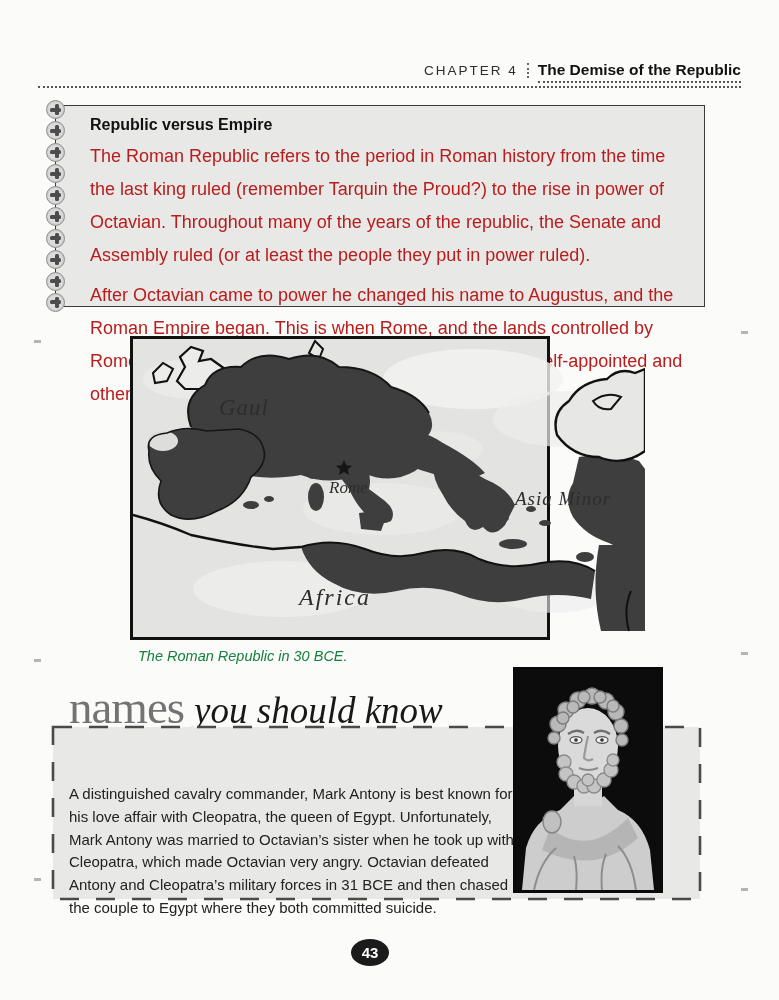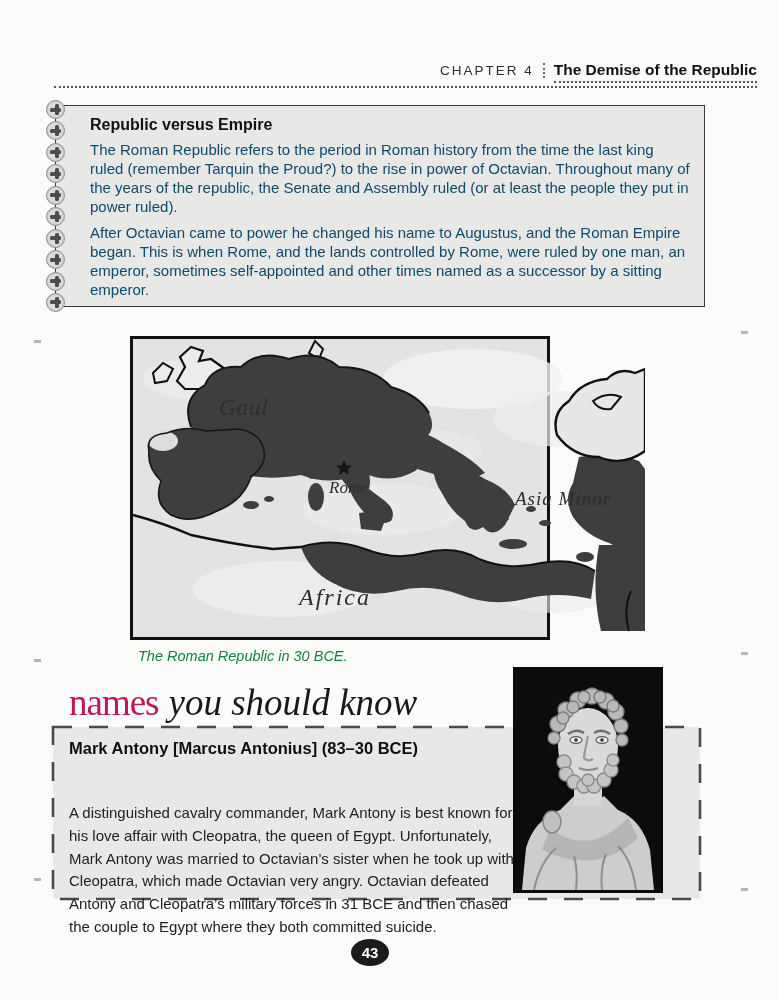--- a/index.html
+++ b/index.html
@@ -1,50 +1,50 @@
 <!DOCTYPE html>
 <html><head>
 <meta charset="utf-8">
 <style>
   * { margin:0; padding:0; box-sizing:border-box; }
   html,body { width:779px; height:1000px; }
   body { background:#fbfbf9; font-family:"Liberation Sans", sans-serif; color:#1c1c1c; position:relative; overflow:hidden; }
 
   
-  .hdr { position:absolute; left:54px; top:60px; width:703px; height:28px;
+  .hdr { position:absolute; left:38px; top:60px; width:703px; height:28px;
          border-bottom:2px dotted #555; display:flex; align-items:baseline; justify-content:flex-end; }
   .hdr-chapter { font-size:13.5px; letter-spacing:2px; color:#2e2e2e; font-weight:400; }
   .hdr-div { display:inline-block; width:0; height:15px; border-left:2px dotted #666; margin:0 9px; transform:translateY(3px); }
   .hdr-title { font-size:15.5px; font-weight:bold; color:#111; border-bottom:2px dotted #555; padding-bottom:2px; }
 
   
   .box1 { position:absolute; left:55px; top:105px; width:650px; height:202px;
           background:#e8e8e7; border:1.5px solid #3a3a3a; }
   .medallions { position:absolute; left:-10px; top:-6px; width:22px; height:212px;
                 display:flex; flex-direction:column; justify-content:space-between; }
   .med { width:19px; height:19px; border-radius:50%; background:#dcdcdc; border:1px solid #8f8f8f;
          box-shadow:inset 0 0 2px #aaa; position:relative; }
   .med i { position:absolute; background:#4c4c4c; border-radius:1.5px; }
   .med i.v { left:7.5px; top:3px; width:4px; height:11px; }
   .med i.h { left:3px; top:6.5px; width:11px; height:4px; }
   .box1-content { padding:10px 18px 0 34px; }
   .box1-content h3 { font-size:16px; font-weight:bold; color:#111; margin-bottom:6px; }
-  .box1-content p { font-size:15px; line-height:19px; color:#0c4a6e; width:600px; margin-bottom:7px; }
+  .box1-content p { font-size:18px; line-height:33px; color:#b91c1c; width:600px; margin-bottom:7px; }
 
   
   .mapfig { position:absolute; left:130px; top:336px; width:420px; height:304px;
             border:3px solid #101010; background:#e3e3e2; }
   .mapfig svg { display:block; }
   .map-label { font-family:"Liberation Serif", serif; fill:#2d2d2d; }
   .caption { position:absolute; left:138px; top:648px; font-style:italic; font-size:14.5px; color:#15803d; }
 
   
   .names-title { position:absolute; left:55px; top:684px; width:452px; height:46px;
                  border-bottom:2px solid #2c2c2c; display:flex; align-items:baseline; padding-left:14px; }
-  .names-main { font-family:"Liberation Serif", serif; font-size:37px; letter-spacing:-1px; color:#be185d; line-height:1; }
+  .names-main { font-family:"Liberation Serif", serif; font-size:47px; letter-spacing:-1px; color:#737373; line-height:1; }
   .names-ital { font-family:"Liberation Serif", serif; font-style:italic; font-size:37px; color:#181818; margin-left:10px; line-height:1; }
 
   
   .box2 { position:absolute; left:53px; top:727px; width:647px; height:172px; background:#e8e8e7; }
   .box2 .dash { position:absolute; left:-2px; top:-2px; }
   .box2-content { position:relative; padding:12px 195px 0 16px; }
   .box2-content h3 { font-size:16.5px; font-weight:bold; color:#101010; margin-bottom:8px; }
   .box2-content p { font-size:15px; line-height:22.8px; color:#222; width:448px;margin-top:44px; }
 
   
@@ -198,21 +198,20 @@
 <div class="names-title">
   <span class="names-main">names</span>
   <span class="names-ital">you should know</span>
 </div>
 
 <section class="box2">
   <svg class="dash" width="651" height="176">
     <rect x="2" y="2" width="647" height="172" fill="none" stroke="#4a4a4a" stroke-width="2.6" stroke-dasharray="19 17"></rect>
   </svg>
   <div class="box2-content">
-    <h3>Mark Antony [Marcus Antonius] (83–30 BCE)</h3>
     <p>A distinguished cavalry commander, Mark Antony is best known for his love affair with Cleopatra, the queen of Egypt. Unfortunately, Mark Antony was married to Octavian’s sister when he took up with Cleopatra, which made Octavian very angry. Octavian defeated Antony and Cleopatra’s military forces in 31 BCE and then chased the couple to Egypt where they both committed suicide.</p>
   </div>
   <div class="portrait">
     <svg width="144" height="220" viewBox="0 0 144 220">
       <rect x="0" y="0" width="144" height="220" fill="#0c0c0c"></rect>
 
       <path d="M6,220 L10,178 Q18,150 44,140 L58,126 Q72,138 88,126 L102,140 Q126,150 134,180 L138,220 Z" fill="#cdcdcd"></path>
       <path d="M34,158 Q72,188 112,148 L122,168 Q80,206 26,180 Z" fill="#b5b5b5"></path>
       <path d="M18,220 Q24,192 40,178 M120,220 Q116,190 102,176 M60,220 Q62,200 58,186 M86,220 Q84,198 90,184" fill="none" stroke="#8e8e8e" stroke-width="2"></path>
       <ellipse cx="36" cy="152" rx="9" ry="11" fill="#c0c0c0" stroke="#888" stroke-width="1.5"></ellipse>

